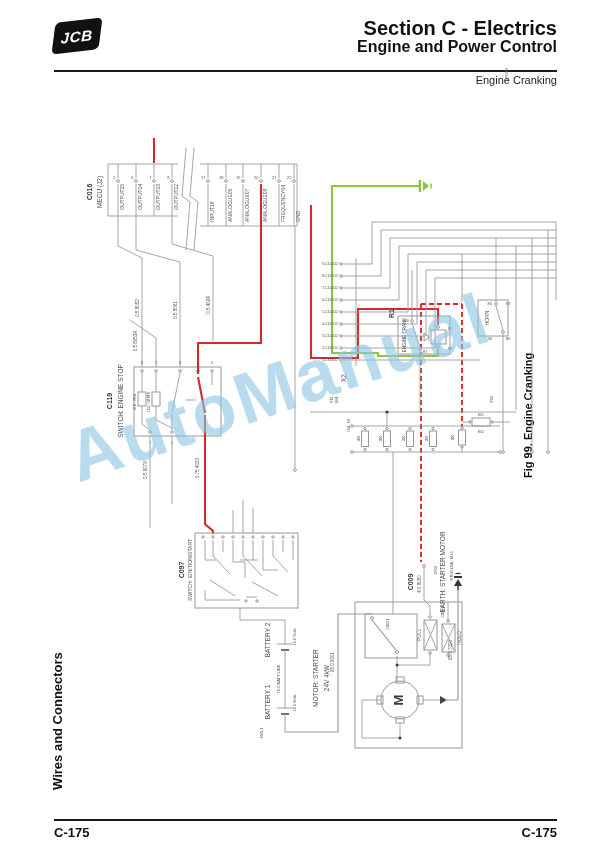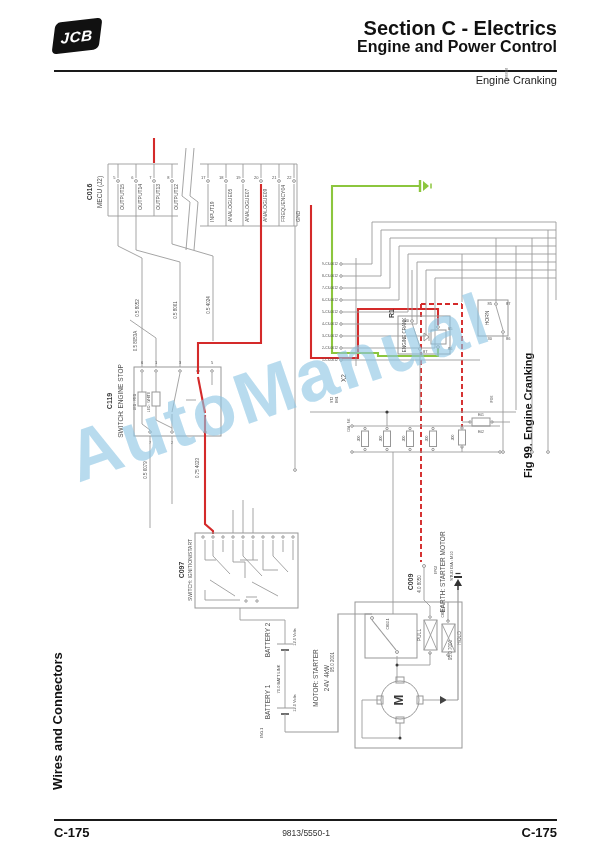--- a/index.html
+++ b/index.html
@@ -59,21 +59,20 @@
   <div class="rule"></div>
   <div class="topic">Engine Cranking</div>
   <div class="doccode">C128868</div>
 
   <div class="sidetitle">Wires and Connectors</div>
   <div class="figcap">Fig 99. Engine Cranking</div>
   <div class="watermark">AutoManual</div>
 
   <div class="frule"></div>
   <div class="fl">C-175</div>
-  <div class="fc">9813/5550-1</div>
   <div class="fr">C-175</div>
 
   <svg class="diagram" viewBox="0 0 612 866" width="612" height="866">
 
     <g>
       <text class="t7b" text-anchor="middle" transform="translate(92 192) rotate(-90)">C016</text>
       <text class="t65" text-anchor="middle" transform="translate(102 192) rotate(-90)">MECU (J2)</text>
       <path class="w" d="M108,164 H178 M108,164 V216 M108,216 H178"></path>
       <path class="w" d="M200,164 H297 M297,164 V226 M200,226 H297"></path>
 

